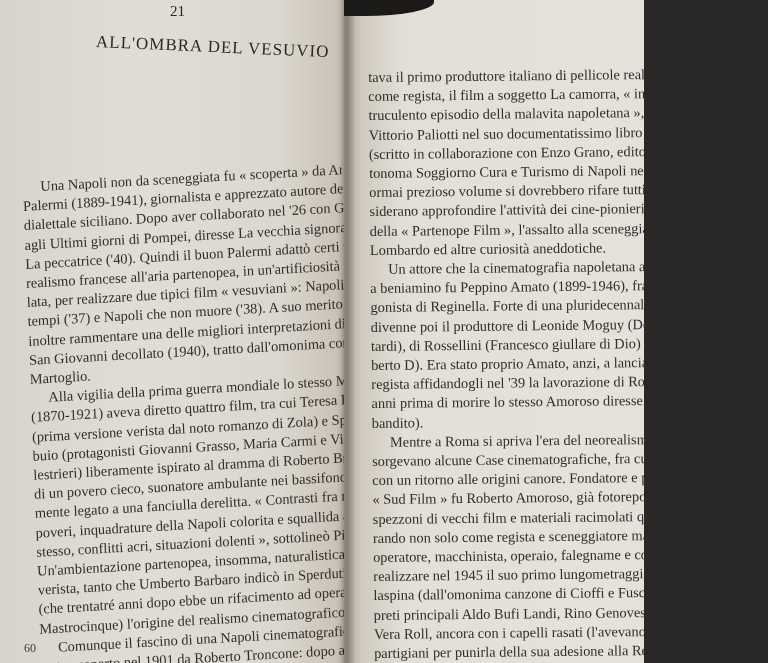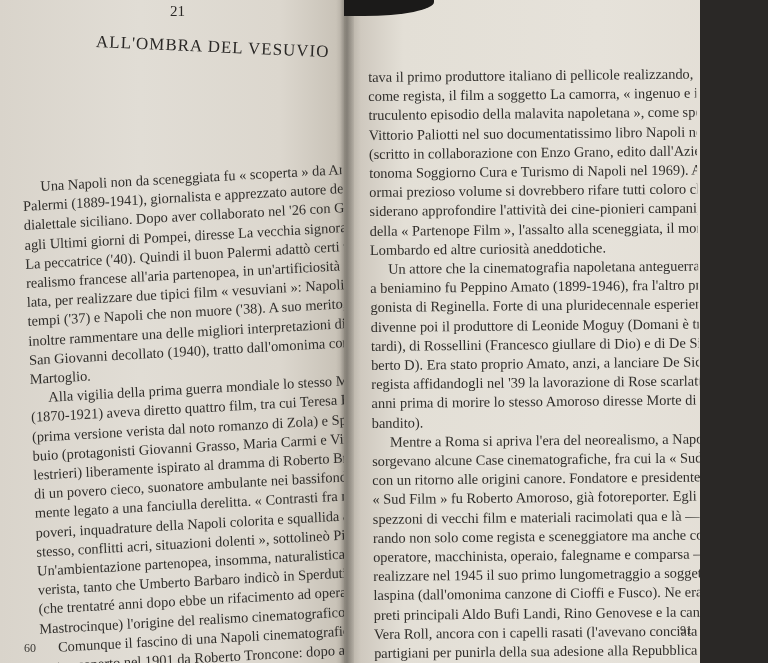--- a/index.html
+++ b/index.html
@@ -5,21 +5,21 @@
     html, body {
       margin: 0;
       padding: 0;
       width: 768px;
       height: 663px;
       overflow: hidden;
       background: #2a2826;
     }
     .spread {
       position: relative;
-      width: 700px;
+      width: 644px;
       height: 663px;
       overflow: hidden;
     }
     .page {
       position: absolute;
       top: 0;
       height: 663px;
       font-family: "DejaVu Serif", "Liberation Serif", serif;
       color: #2b2a28;
       box-sizing: border-box;

